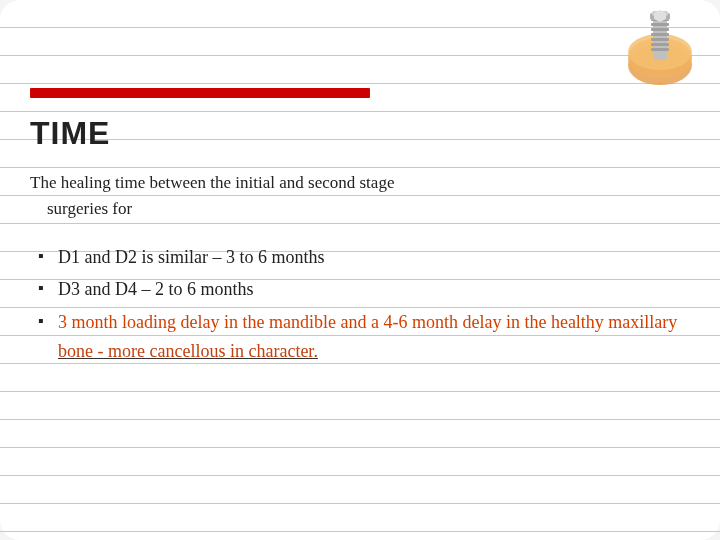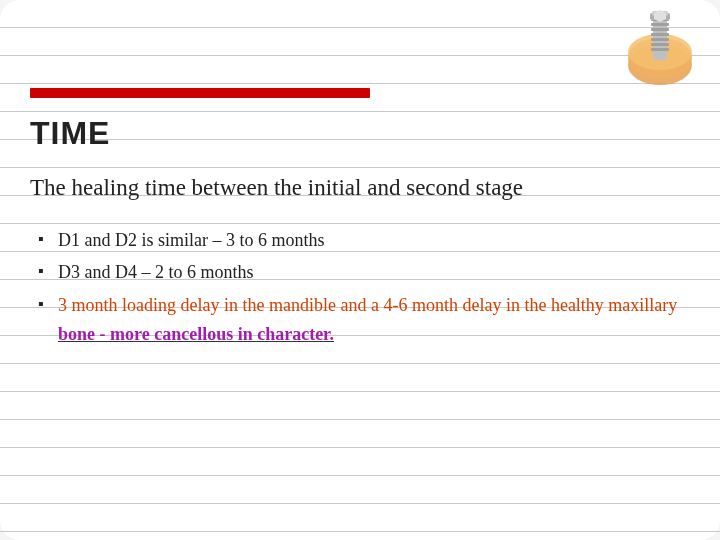--- a/index.html
+++ b/index.html
@@ -66,21 +66,21 @@
     .title {
       font-size: 32px;
       font-weight: bold;
       color: #222;
       letter-spacing: 1px;
       font-family: Arial, sans-serif;
       margin-bottom: 18px;
     }
 
     .intro-text {
-      font-size: 23px;
+      font-size: 17px;
       color: #222;
       line-height: 1.55;
       margin-bottom: 10px;
       font-family: Georgia, serif;
     }
 
     .bullet-list {
       list-style: none;
       padding-left: 0;
       margin-top: 20px;
@@ -103,22 +103,21 @@
       top: 0;
       font-size: 16px;
       color: #222;
     }
 
     .bullet-list li.highlight {
       color: #d44000;
     }
 
     .bullet-list li.highlight span.black {
-      color: #a21caf;
-      font-weight: bold;
+      color: #c2410c;
     }
 
     
     .underlined {
       text-decoration: underline;
       text-decoration-color: #333;
     }
   </style>
 </head>
 <body>
@@ -150,20 +149,21 @@
   </div>
 
   <div class="red-bar"></div>
 
   <div class="content">
 
     <div class="title">TIME</div>
 
     <div class="intro-text">
       <span>The  healing  time  between  the  initial  and  second  stage</span><br>
+      <span>&nbsp;&nbsp;&nbsp;&nbsp;<span>surgeries for</span></span>
     </div>
 
     <ul class="bullet-list">
       <li>
         <span>D1 and D2 is similar – 3 to 6 months</span>
       </li>
       <li>
         <span> D3 and D4 – 2 to 6 months</span>
       </li>
       <li class="highlight">

